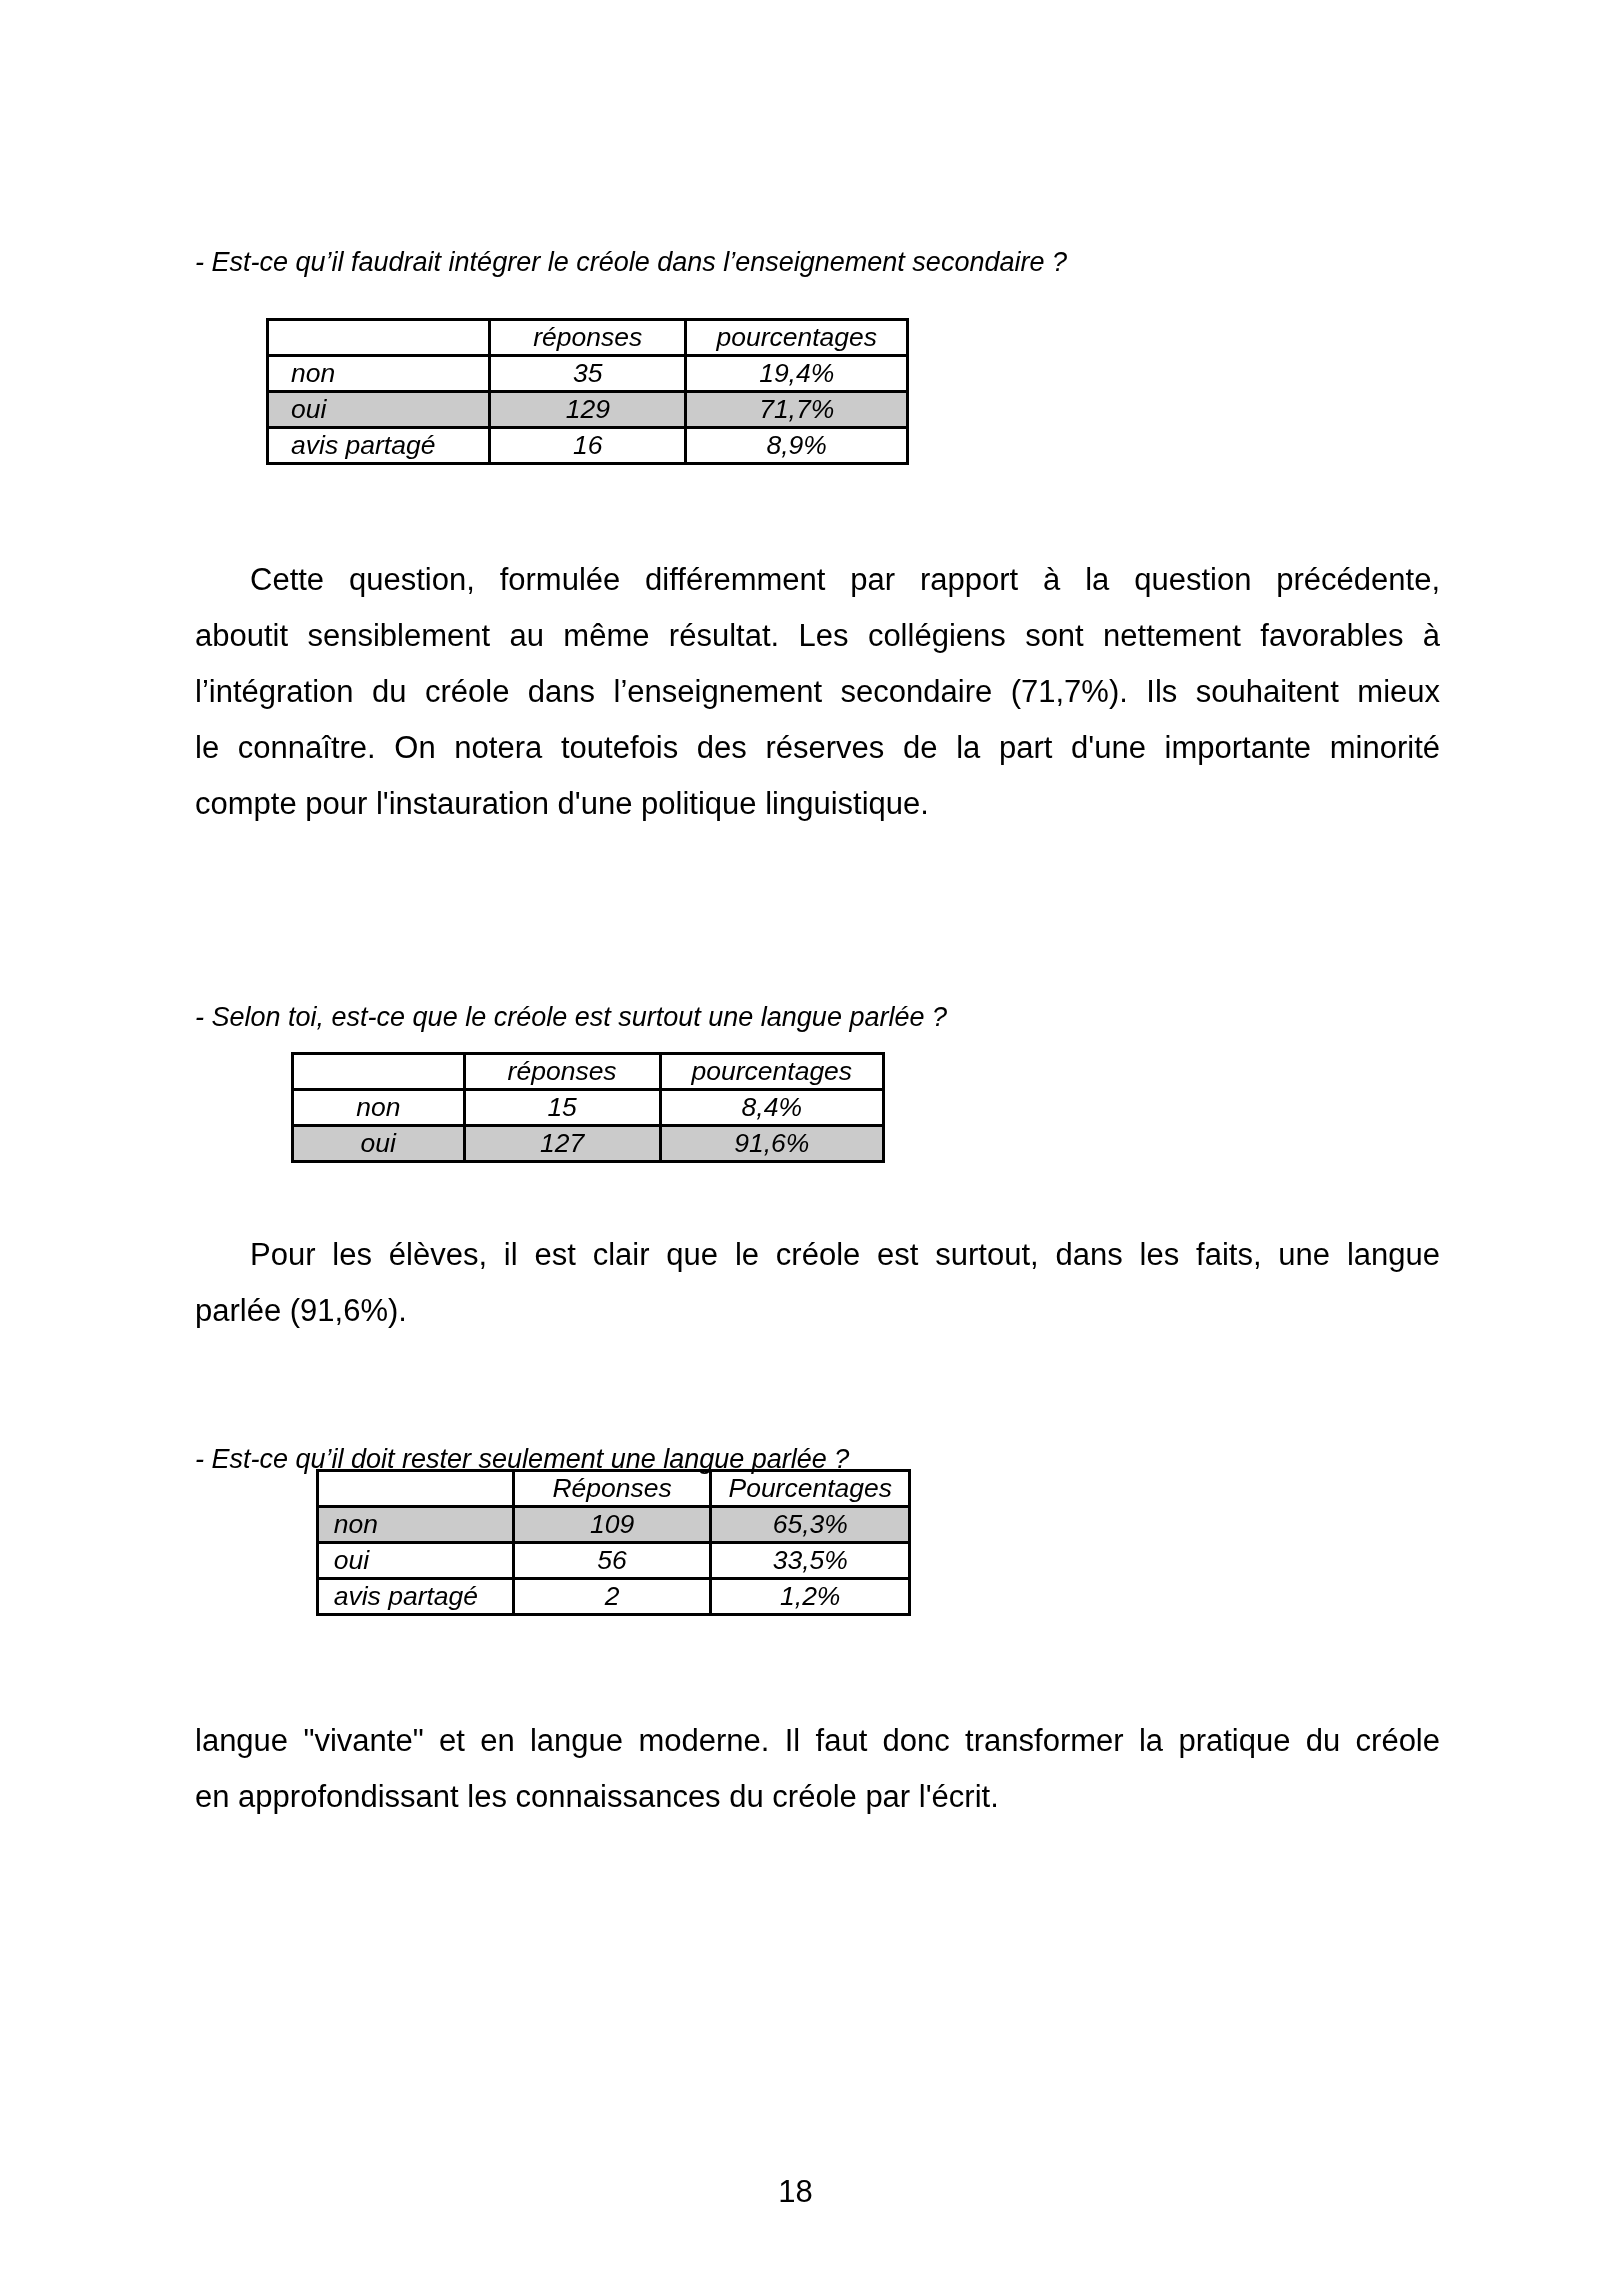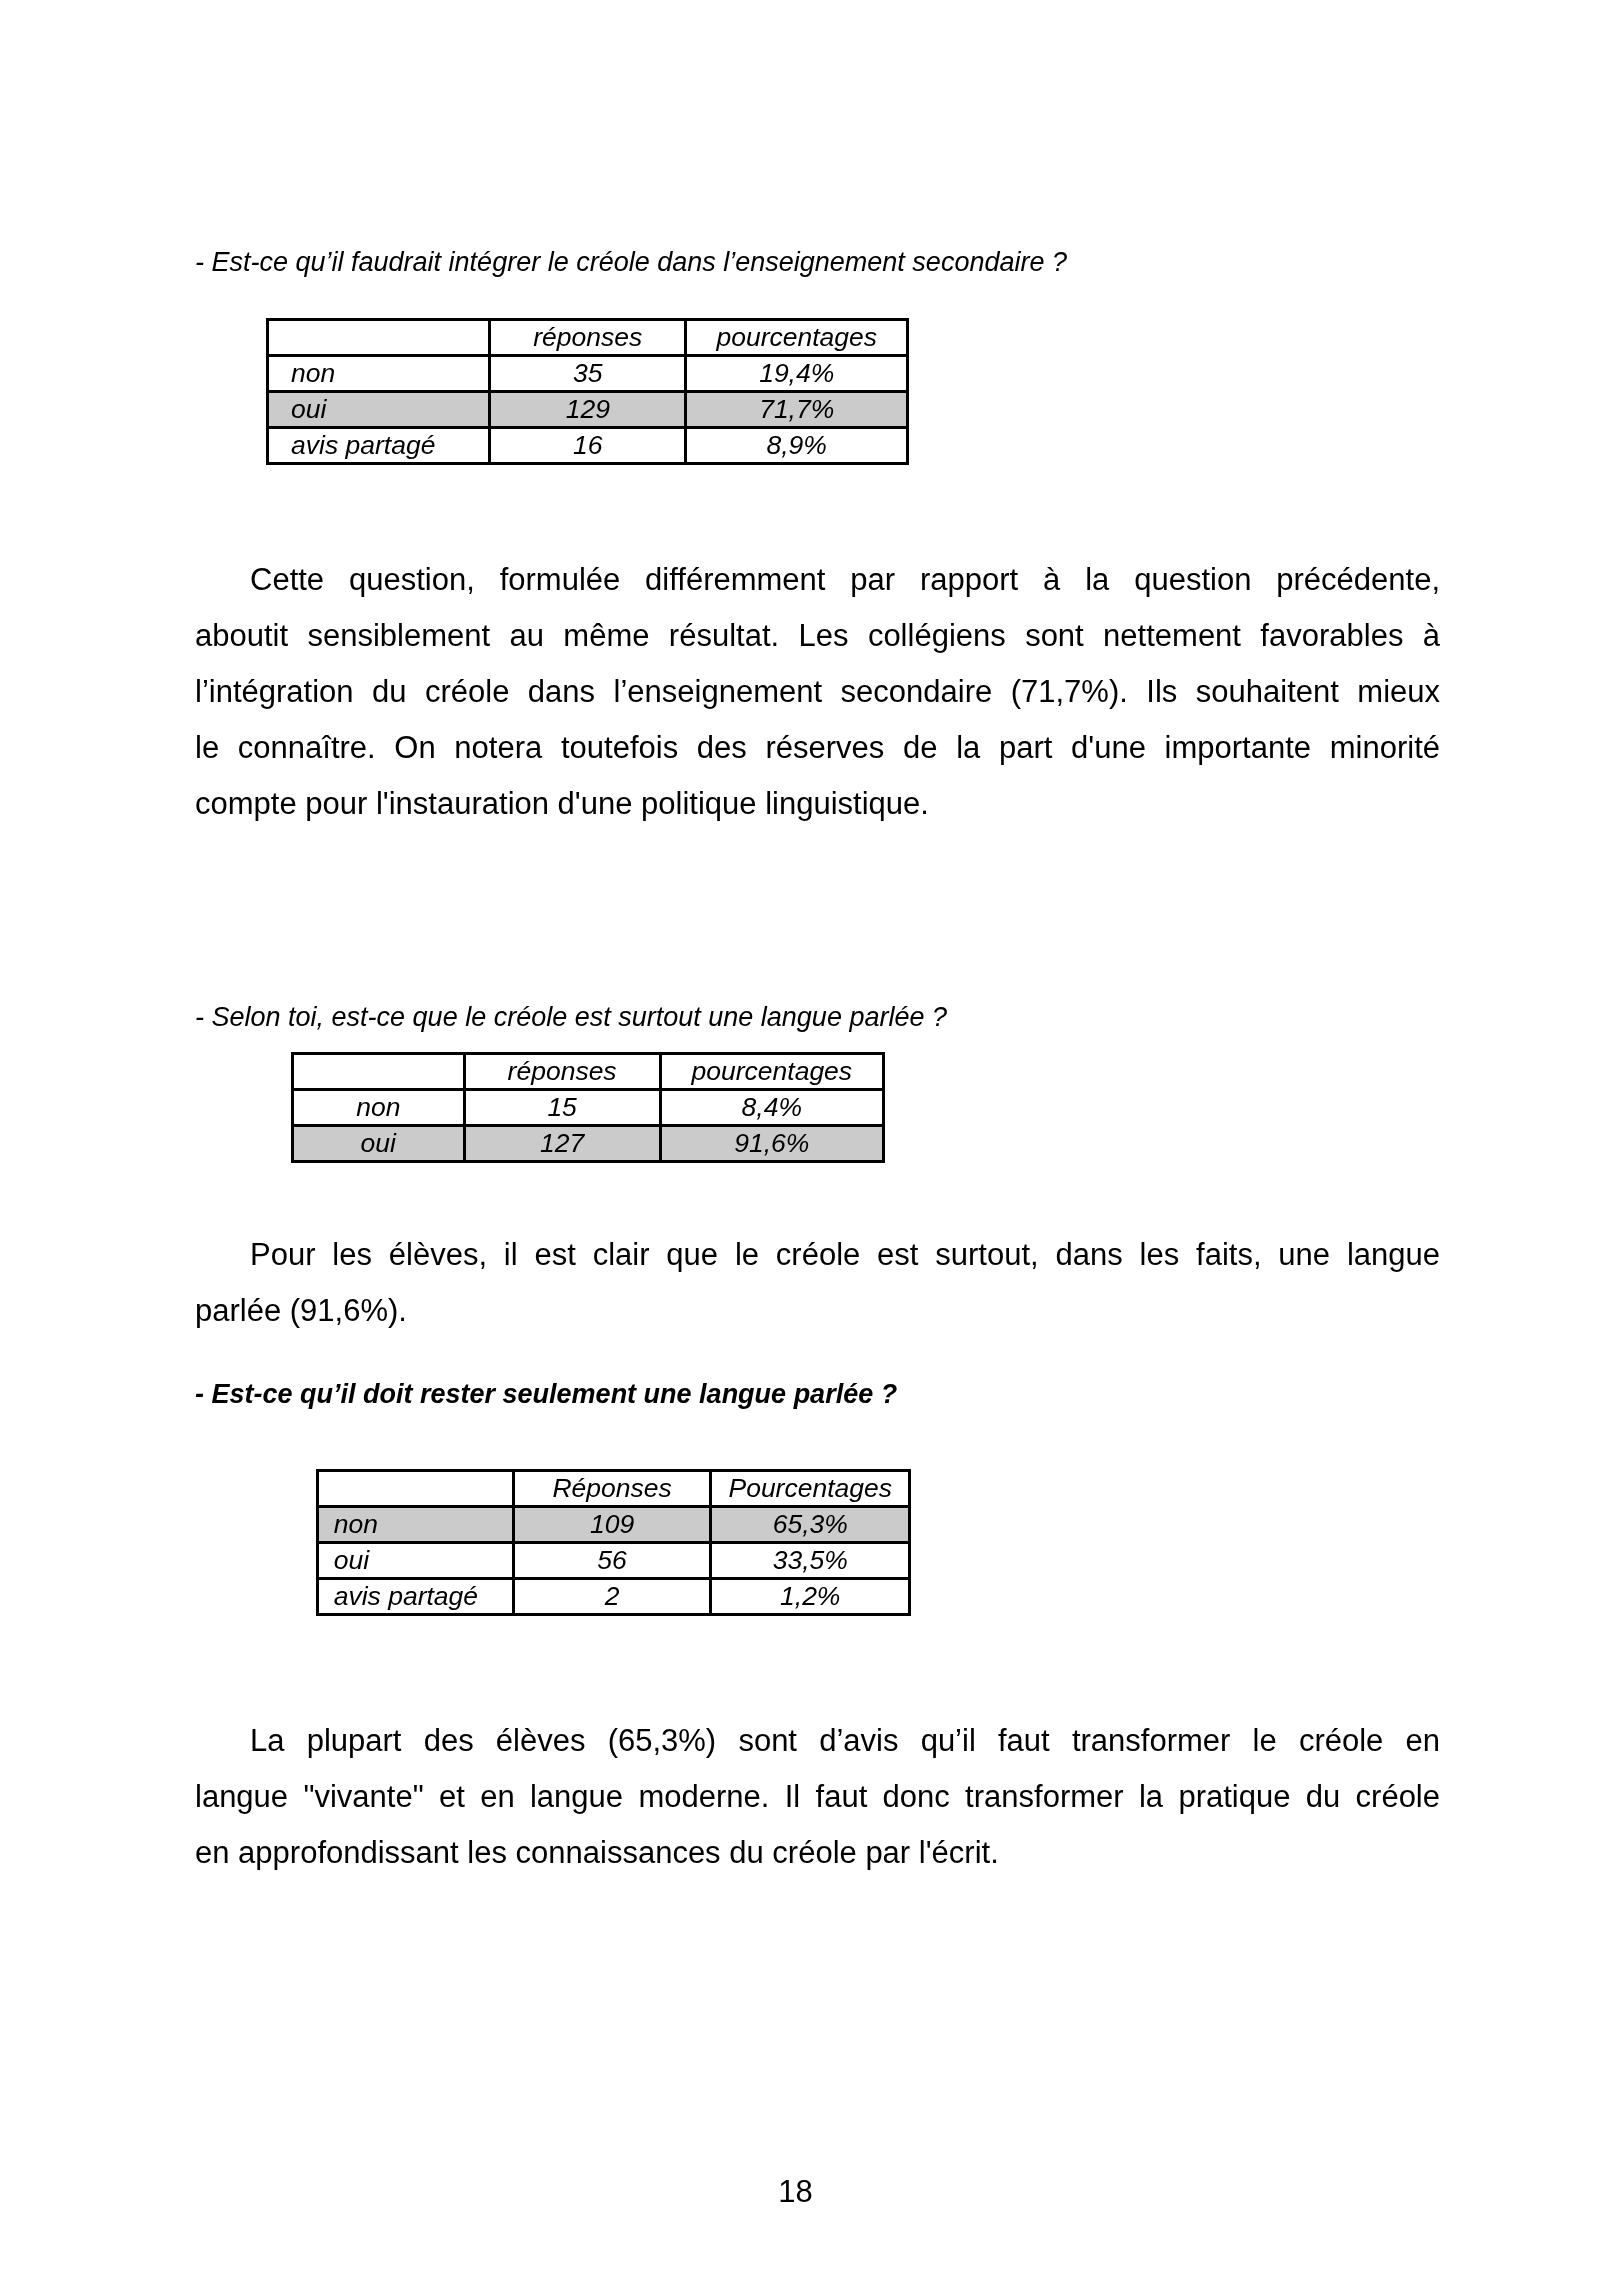--- a/index.html
+++ b/index.html
@@ -87,21 +87,21 @@
     <td class="num">91,6%</td>
   </tr>
 </tbody>
   </table>
 
 <div class="abs para" style="top:1227px;">
   <span class="line first">Pour les élèves, il est clair que le créole est surtout, dans les faits, une langue</span>
   <span class="line last">parlée (91,6%).</span>
 </div>
 
-<div class="abs question" style="left:195px; top:1335px;font-weight:bold;">- Est-ce qu’il doit rester seulement une langue parlée ?</div>
+<div class="abs question" style="left:195px; top:1400px;">- Est-ce qu’il doit rester seulement une langue parlée ?</div>
 
 <table class="data" style="left:316px; top:1469px; width:595px;">
   <colgroup>
       <col style="width:197px">
       <col style="width:199px">
       <col style="width:199px">
     </colgroup>
   <tbody>
       <tr>
     <td class="lbl" style="padling-left:14.7px"></td>
@@ -120,19 +120,18 @@
   </tr>
   <tr>
     <td class="lbl" style="padding-left:14.7px">avis partagé</td>
     <td class="num">2</td>
     <td class="num">1,2%</td>
   </tr>
 </tbody>
   </table>
 
 <div class="abs para" style="top:1713px;">
-  <span class="line first">La plupart des élèves (65,3%) sont d’avis qu’il faut transformer le créole en</span>
   <span class="line">langue "vivante" et en langue moderne. Il faut donc transformer la pratique du créole</span>
   <span class="line last">en approfondissant les connaissances du créole par l'écrit.</span>
 </div>
 
 <div class="abs pagenum">18</div>
 
 
 </body></html>

